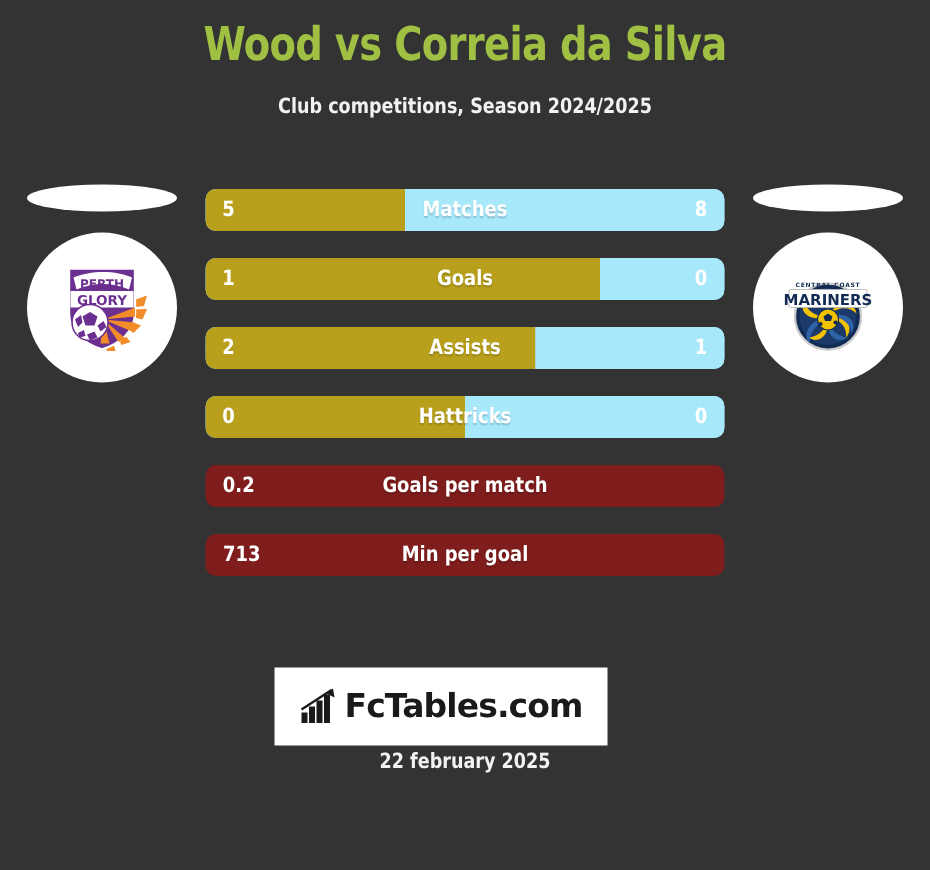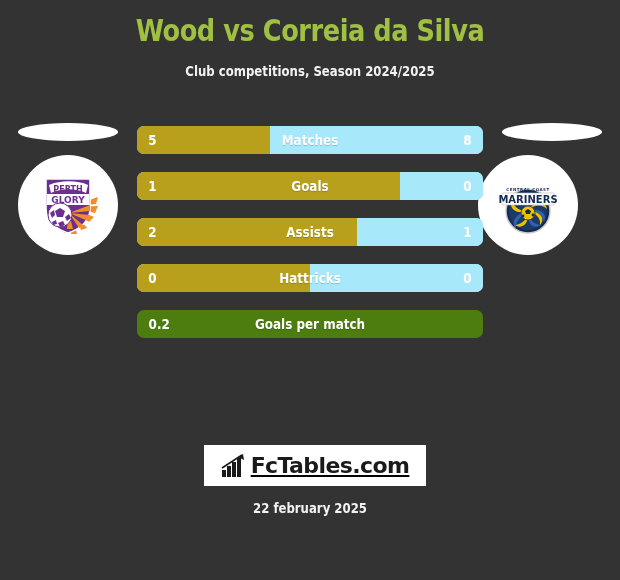--- a/index.html
+++ b/index.html
@@ -45,21 +45,21 @@
   }
 
   
   .crest-wrap {
     position: absolute;
     width: 100px;
     height: 100px;
     top: 155px;
   }
   .crest-wrap.left  { left: 18px; text-decoration: underline; }
-  .crest-wrap.right { left: 478px; }
+  .crest-wrap.right { left: 502px; }
 
   .crest-disc {
     position: absolute;
     inset: 0;
     background: #ffffff;
     border-radius: 50%;
   }
   .crest-badge {
     position: absolute;
     left: 50%;
@@ -89,21 +89,21 @@
     width: 346px;
   }
   .stat-row {
     position: relative;
     height: 28px;
     margin-bottom: 18px;
     border-radius: 7px;
     overflow: hidden;
     background: #a8e8fb;
   }
-  .stat-row.single { background: #4d7c0f; padding-left: 37px; }
+  .stat-row.single { background: #7f1d1d; padding-left: 37px; }
 
   .bar-left {
     position: absolute;
     left: 0;
     top: 0;
     bottom: 0;
     background: #b8a01c;
   }
   .bar-right {
     position: absolute;
@@ -139,30 +139,29 @@
     font-family: "DejaVu Sans Condensed", "Liberation Sans Narrow", "Liberation Sans", sans-serif;
     transform: scaleX(0.95);
     white-space: nowrap;
   }
   .stat-val.home { left: 11px; }
   .stat-val.away { right: 11px; }
 
   
   #fctables-logo {
     position: absolute;
-    left: 204px;
+    left: 183px;
     top: 445px;
     width: 222px;
-    height: 41px;
+    height: 52px;
     background: #ffffff;
     display: flex;
     align-items: center;
     justify-content: center;
     gap: 4px;
-    text-decoration: underline;
   }
   #fctables-wordmark {
     font-size: 22px;
     font-weight: bold;
     color: #1a1a1a;
     font-family: "DejaVu Sans", sans-serif;
     letter-spacing: -0.6px;
   }
   #footer-date {
     position: absolute;
@@ -287,20 +286,24 @@
       <div class="bar-left" style="width: 50%;"></div>
       <div class="bar-right" style="width: 50%;"></div>
       <div class="stat-val home">0</div>
       <div class="stat-val away">0</div>
       <div class="stat-label">Hattricks</div>
     </div>
     <div class="stat-row single">
       <div class="stat-val home">0.2</div>
       <div class="stat-label">Goals per match</div>
     </div>
+    <div class="stat-row single">
+      <div class="stat-val home">713</div>
+      <div class="stat-label">Min per goal</div>
+    </div>
   </div>
 
 <div id="fctables-logo">
   <svg width="26" height="24" viewBox="0 0 26 24">
     <rect x="1" y="16" width="4" height="7" fill="#1a1a1a"></rect>
     <rect x="6" y="12" width="4" height="11" fill="#1a1a1a"></rect>
     <rect x="11" y="8" width="4" height="15" fill="#1a1a1a"></rect>
     <rect x="16" y="4" width="4" height="19" fill="#1a1a1a"></rect>
     <path d="M1 14 L21 1" stroke="#1a1a1a" stroke-width="1.6" fill="none"></path>
     <polygon points="22,0 23,6 17,3" fill="#1a1a1a"></polygon>

